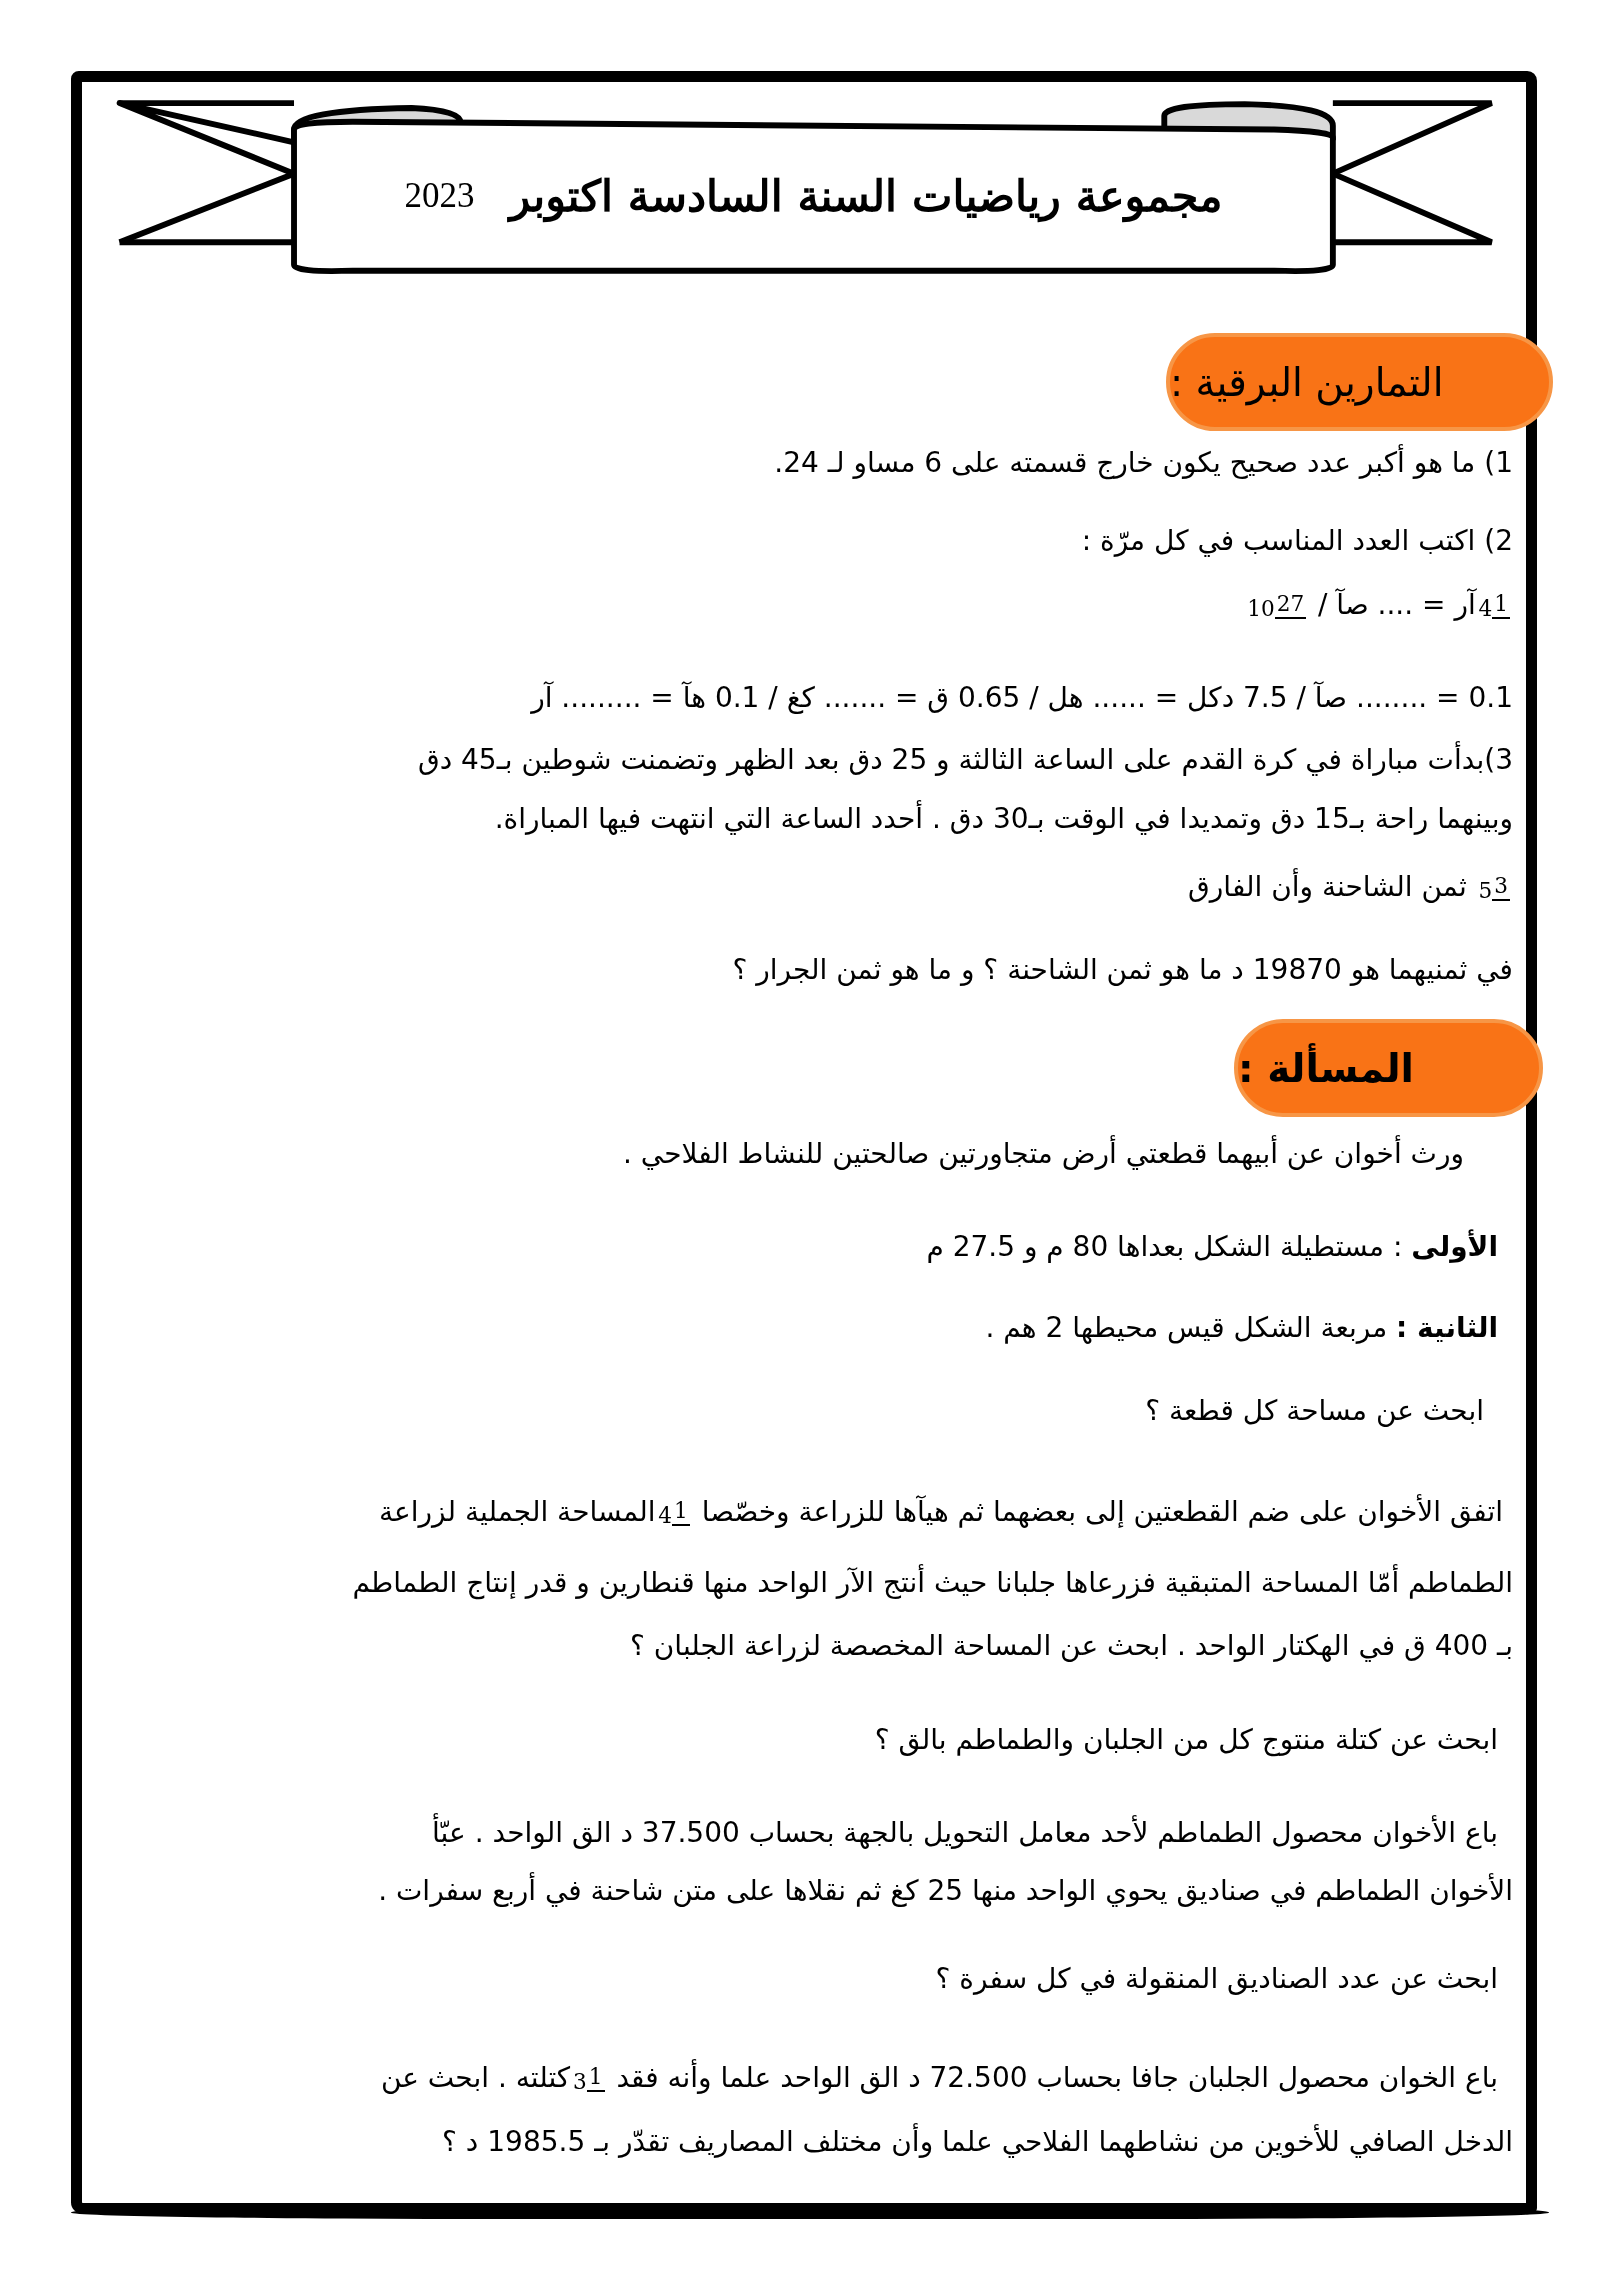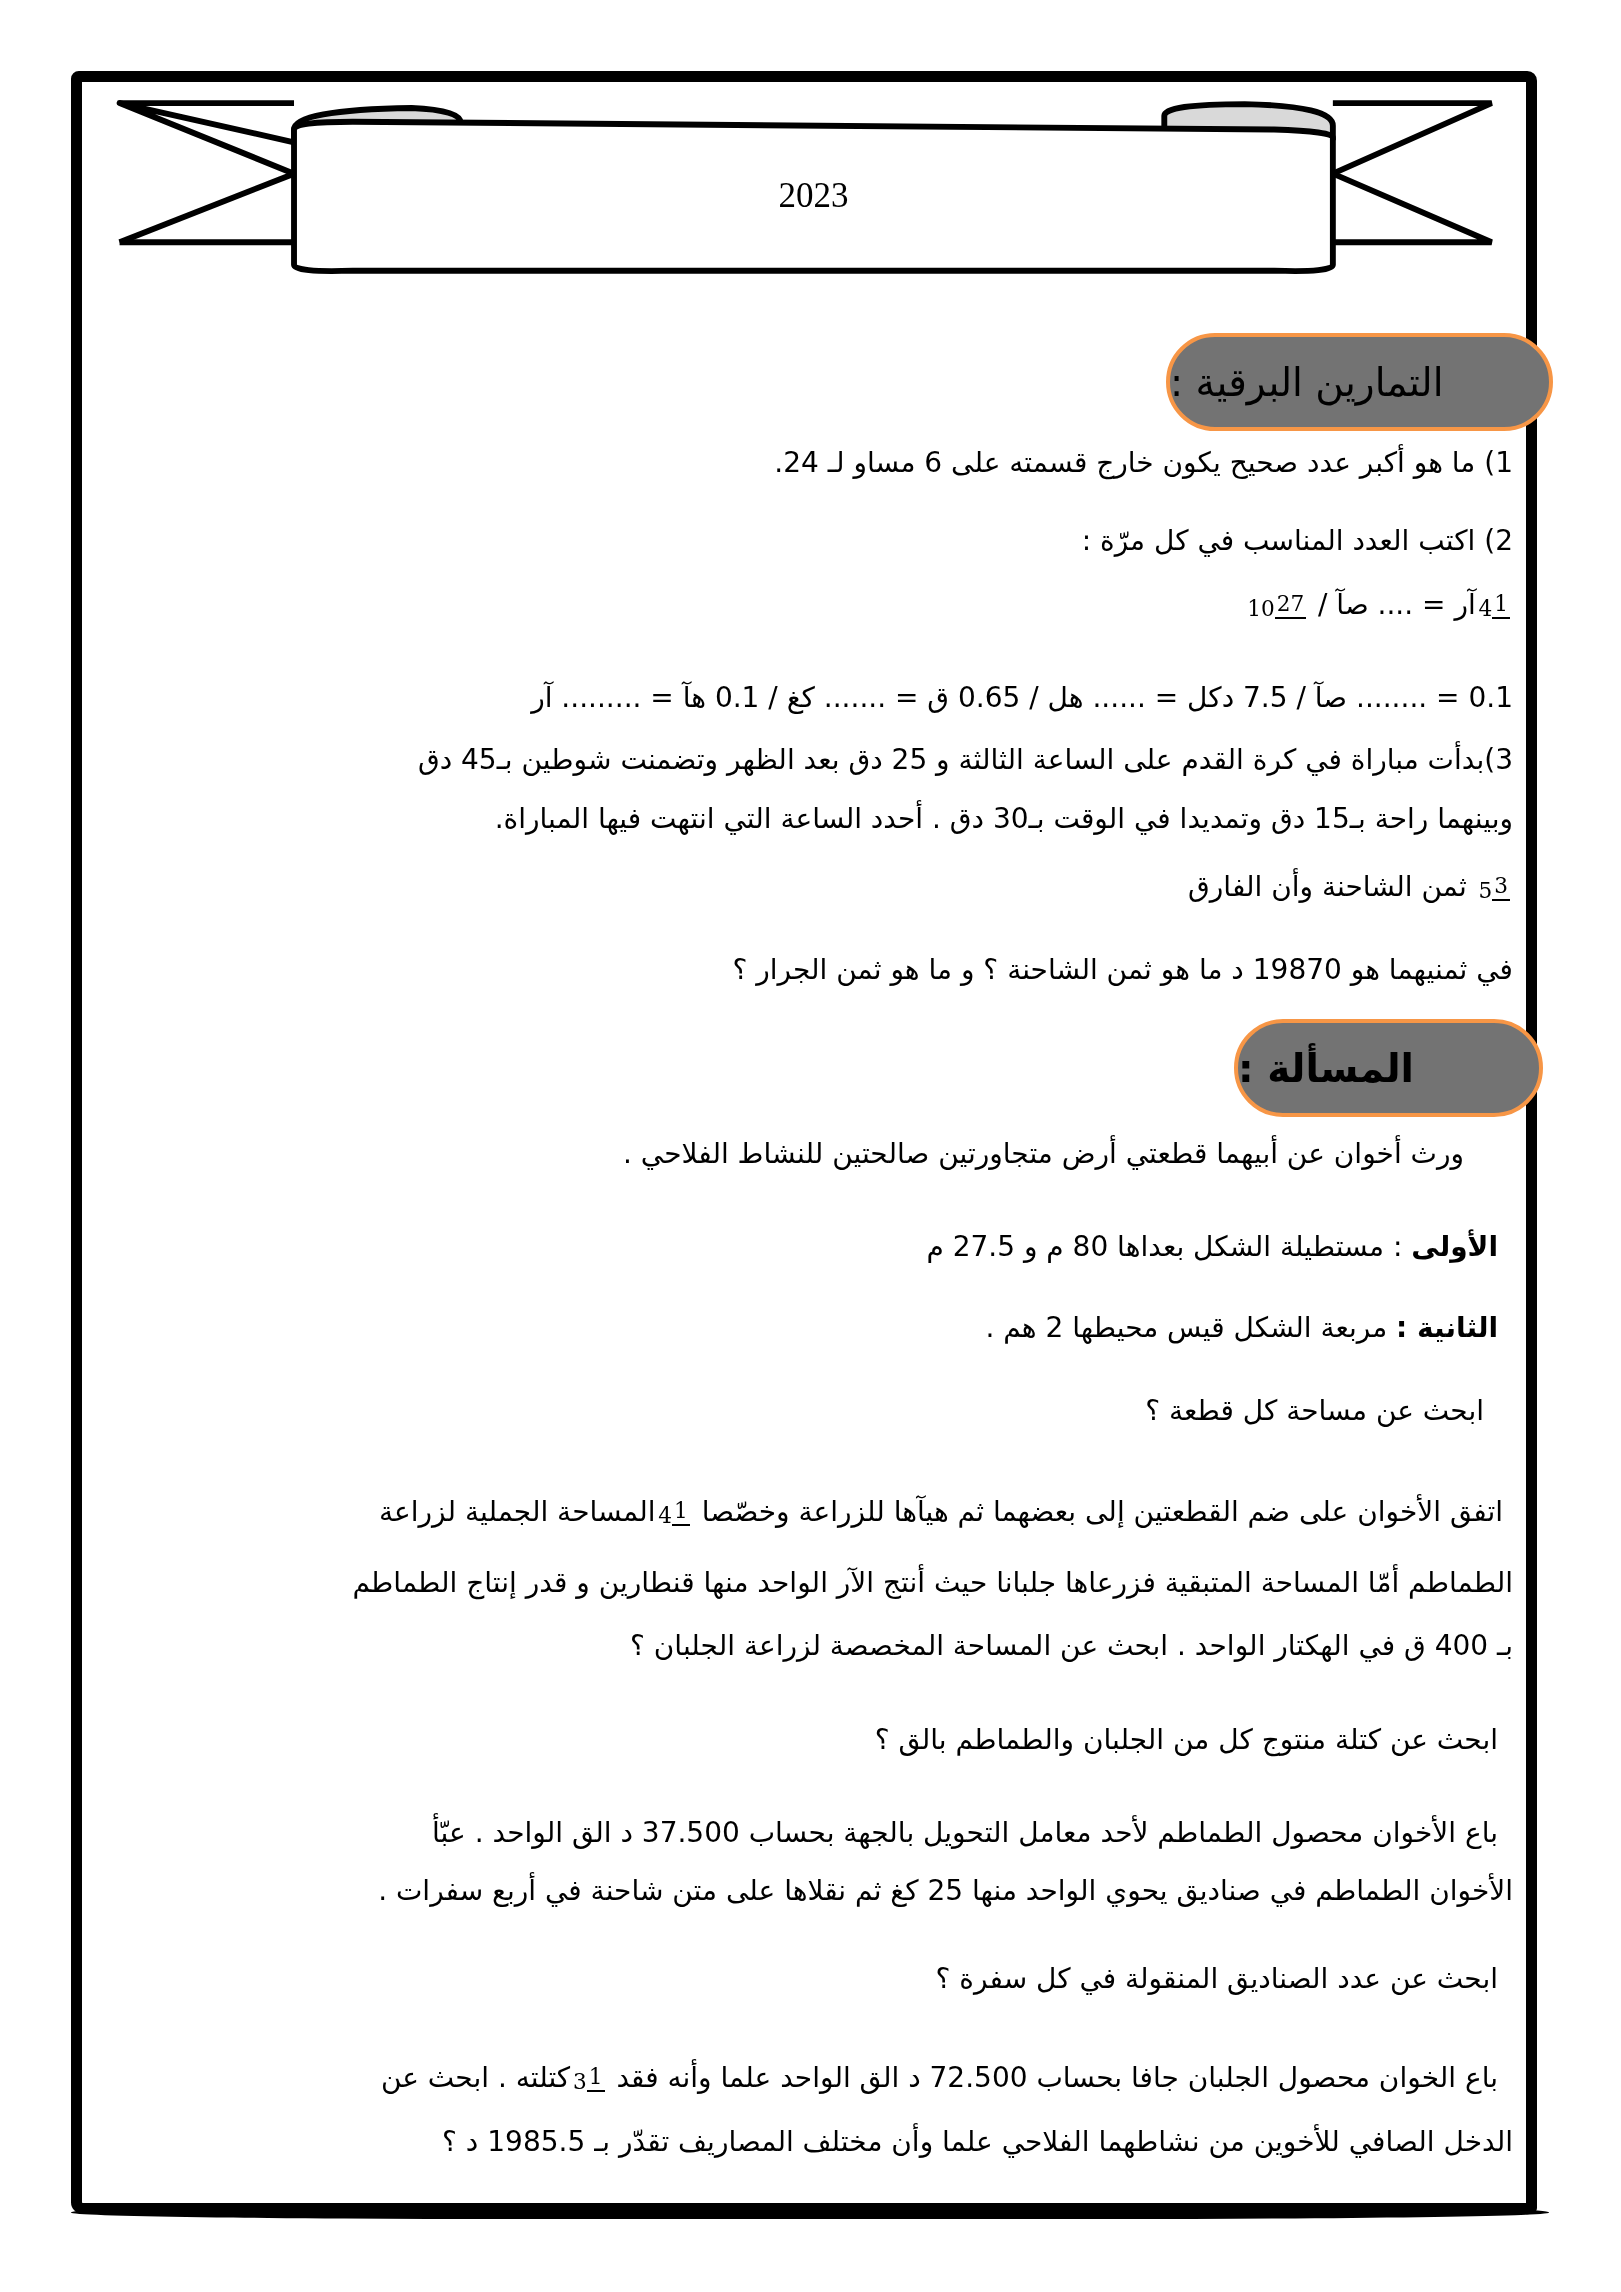--- a/index.html
+++ b/index.html
@@ -22,21 +22,21 @@
     display: flex; align-items: center; justify-content: center;
     direction: rtl; gap: 35px;
     font-family: "DejaVu Serif", serif; font-size: 43px; font-weight: bold;
   }
   .banner-title .year { font-family: "Liberation Serif", serif; font-weight: normal; font-size: 35px; }
 
   .section-pill {
     position: absolute; border: 4.9px solid #f79646; border-radius: 59px;
     box-sizing: border-box; display: flex; align-items: center;
     justify-content: flex-end; padding-right: 17.6px;
-    font-size: 39px; background: #737373;
+    font-size: 39px; background: #f97316;
   }
   .pill-1 { left: 1166px; top: 333px; width: 387px; height: 98px; }
   .pill-2 { left: 1234px; top: 1019px; width: 309px; height: 98px; font-weight: bold; }
 
   .line {
     position: absolute; right: 108px; direction: rtl; text-align: right;
     font-size: 28px; line-height: 1.2; white-space: nowrap;
   }
   .frac {
     display: inline-flex; flex-direction: row; align-items: center;
@@ -63,20 +63,21 @@
   <polyline points="1360,105 1522,105 1360,177" fill="none" stroke="#000" stroke-width="6"></polyline>
   <polyline points="1360,177 1522,247 1360,247" fill="none" stroke="#000" stroke-width="6"></polyline>
 
   <path d="M300,132 Q300,112 420,110 Q470,112 470,125 L470,140 L300,140 Z" fill="#d9d9d9" stroke="#000" stroke-width="6"></path>
 
   <path d="M1188,140 L1188,118 Q1188,106 1270,106 Q1360,108 1360,128 L1360,140 Z" fill="#d9d9d9" stroke="#000" stroke-width="6"></path>
 
   <path d="M300,132 Q300,124 360,124 L1300,132 Q1360,134 1360,140 L1360,270 Q1360,278 1300,276 L360,276 Q300,278 300,270 Z" fill="#fff" stroke="#000" stroke-width="6"></path>
 </svg>
 <div class="banner-title">
+  <span>مجموعة رياضيات السنة السادسة اكتوبر</span>
   <span class="year">2023</span>
 </div>
 
 <div class="section-pill pill-1">
   <span>التمارين البرقية :</span>
 </div>
 
 <div class="line" style="top:446px;">1) ما هو أكبر عدد صحيح يكون خارج قسمته على 6  مساو لـ 24.</div>
 <div class="line" style="top:524px;">2) اكتب العدد المناسب في كل مرّة :</div>
 

